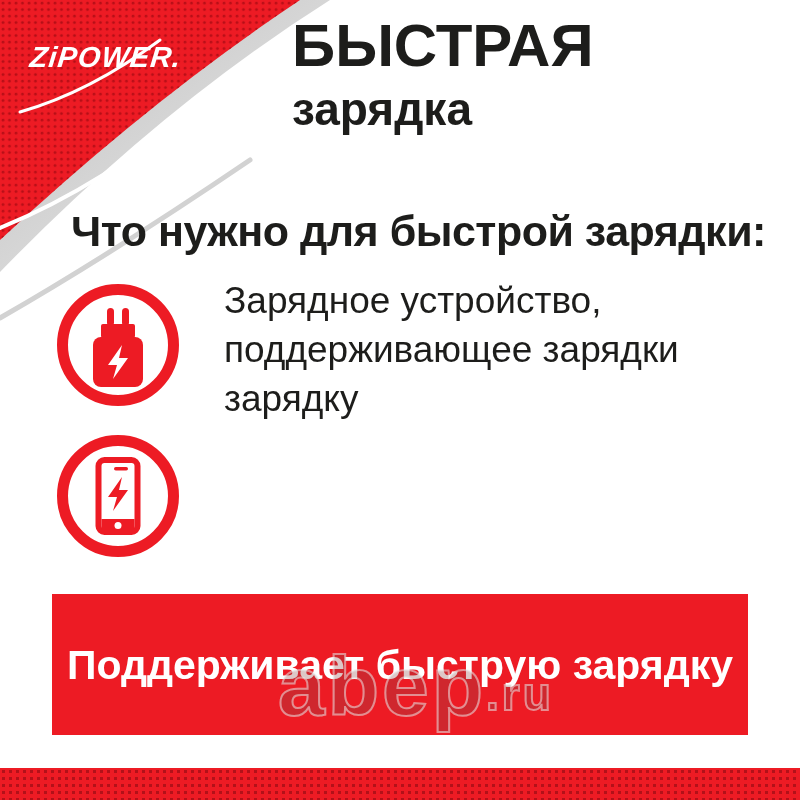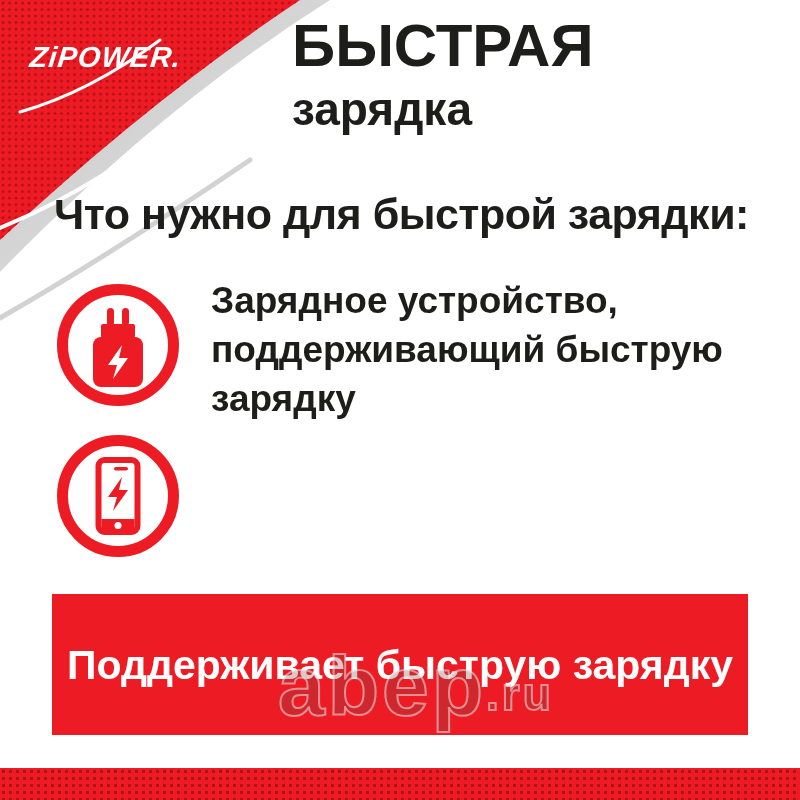--- a/index.html
+++ b/index.html
@@ -10,27 +10,27 @@
   .corner-decor{position:absolute;left:0;top:0;width:480px;height:380px;}
   .logo{
     position:absolute;left:30px;top:41px;font-size:29px;font-weight:700;
     font-style:italic;color:#ffffff;letter-spacing:1px;transform:skewX(-6deg);
     white-space:nowrap;
   }
   .title-block{position:absolute;left:292px;top:16px;}
   .title-main{font-size:60px;font-weight:700;line-height:1;letter-spacing:0;}
   .title-sub{font-size:46px;font-weight:700;line-height:1;margin-top:10px;}
   .heading{
-    position:absolute;left:54px;top:190px;margin:0;font-size:43px;
+    position:absolute;left:54px;top:190px;margin:17px;font-size:43px;
     font-weight:800;letter-spacing:-0.5px;white-space:nowrap;
   }
   .item-icon{position:absolute;width:122px;height:122px;}
   .icon-1{left:57px;top:284px;}
   .icon-2{left:57px;top:435px;}
-  .item-text{position:absolute;left:211px;font-size:37px;font-weight:700;}
+  .item-text{position:absolute;left:224px;font-size:37px;font-weight:400;}
   .text-1{top:276px;line-height:49px;}
   .text-2{top:448px;line-height:50px;}
   .banner{
     position:absolute;left:52px;top:594px;width:696px;height:141px;
     background:#ED1B24;display:flex;flex-direction:column;justify-content:center;
     align-items:center;z-index:1;
   }
   .banner-line{
     color:#ffffff;font-size:41px;font-weight:700;line-height:48px;
     text-align:center;white-space:nowrap;
@@ -91,21 +91,21 @@
   <svg class="item-icon icon-1" viewBox="0 0 122 122">
     <circle cx="61" cy="61" r="55.5" fill="none" stroke-width="11" stroke="#ED1B24"></circle>
     <rect x="50" y="24" width="7" height="18" rx="3.5" fill="#ED1B24"></rect>
     <rect x="65" y="24" width="7" height="18" rx="3.5" fill="#ED1B24"></rect>
     <rect x="44" y="40" width="34" height="14" rx="2" fill="#ED1B24"></rect>
     <rect x="36" y="53" width="50" height="50" rx="8" fill="#ED1B24"></rect>
     <polygon points="65,61 51,81 60,81 56,95 71,74 62,74" fill="#ffffff"></polygon>
   </svg>
   <div class="item-text text-1">
     <div>Зарядное устройство,</div>
-    <div>поддерживающий быструю</div>
+    <div>поддерживающее зарядки</div>
     <div>зарядку</div>
   </div>
 
   <svg class="item-icon icon-2" viewBox="0 0 122 122">
     <circle cx="61" cy="61" r="55.5" fill="none" stroke-width="11" stroke="#ED1B24"></circle>
     <rect x="41.5" y="25" width="39" height="72" rx="6" fill="#ffffff" stroke-width="6" stroke="#ED1B24"></rect>
     <rect x="57" y="32" width="14" height="3.5" rx="1.75" fill="#ED1B24"></rect>
     <rect x="44.5" y="84" width="33" height="12" fill="#ED1B24"></rect>
     <circle cx="61" cy="90.5" r="3.5" fill="#ffffff"></circle>
     <polygon points="65,42 51,62 60,62 56,76 71,55 62,55" fill="#ED1B24"></polygon>

